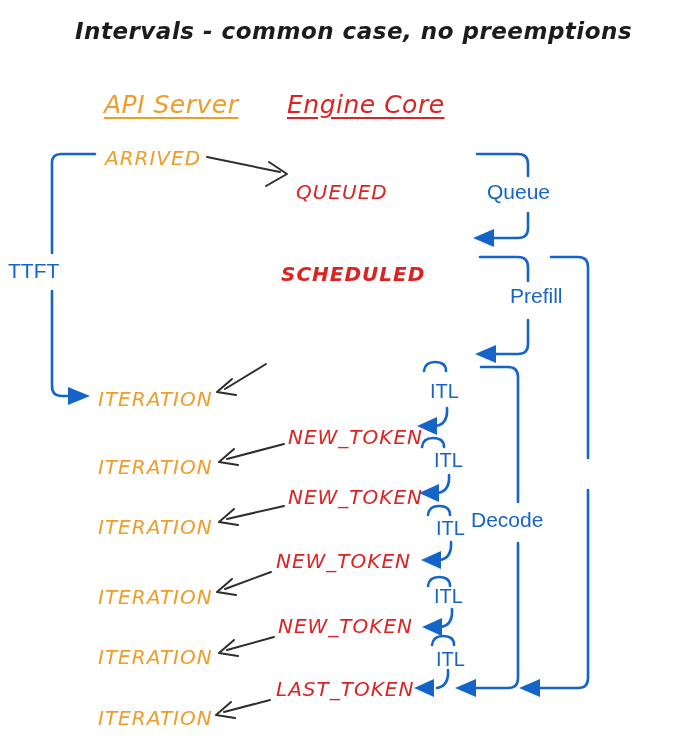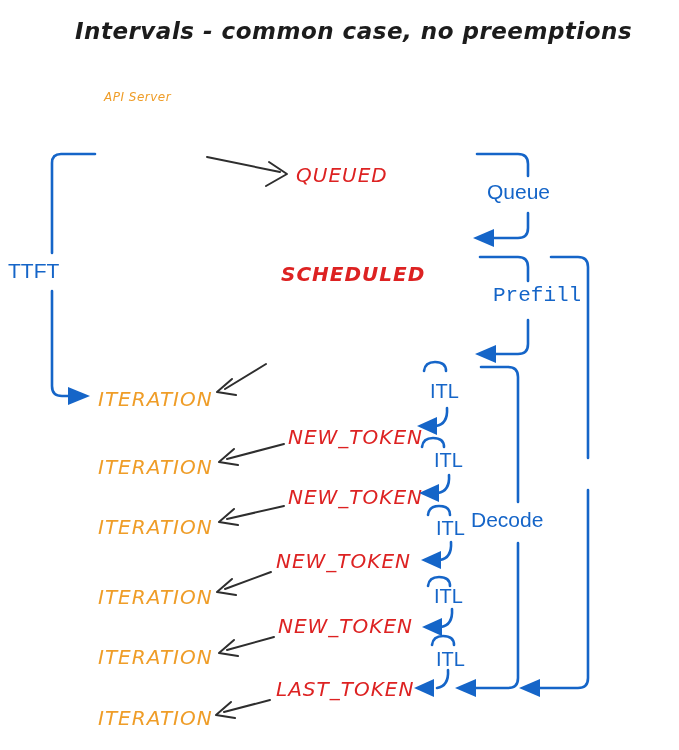--- a/index.html
+++ b/index.html
@@ -6,59 +6,61 @@
   .canvas {
     position:relative; width:679px; height:750px; background:#ffffff;
     font-family:"Liberation Sans", sans-serif; overflow:hidden;
   }
   
   .hand { font-family:"DejaVu Sans", sans-serif; font-style:italic; white-space:nowrap; }
   .title {
     position:absolute; left:75px; top:18px; width:490px; text-align:center;
     font-size:23px; font-weight:bold; color:#1c1c1c; letter-spacing:0.5px;
   }
-  .colhead { position:absolute; font-size:12px; text-underline-offset:4px; letter-spacing:0.5px; }
+  .colhead { position:absolute; font-size:25px; text-decoration:underline; text-underline-offset:4px; letter-spacing:0.5px; }
   .ev { position:absolute; font-size:20px; letter-spacing:1px; }
   .orange { color:var(--orange); }
   .red { color:var(--red); }
   
   .blue-label { position:absolute; color:var(--blue); font-size:21px; white-space:nowrap; }
   .itl { font-size:20px; }
   svg.overlay { position:absolute; left:0; top:0; width:679px; height:750px; }
   .stroke-blue { stroke:var(--blue); stroke-width:2.6; fill:none; stroke-linecap:round; stroke-linejoin:round; }
   .fill-blue { fill:var(--blue); stroke:none; }
   .stroke-ink { stroke:var(--ink); stroke-width:2; fill:none; stroke-linecap:round; stroke-linejoin:round; }
 </style>
 </head>
 <body>
 
 <div class="canvas">
 
   <div class="title hand">Intervals - common case, no preemptions</div>
 
   <div class="colhead hand orange" style="left:104px; top:90px;">API Server</div>
+  <div class="colhead hand red" style="left:287px; top:90px;">Engine Core</div>
 
+  <div class="ev hand orange" style="left:105px; top:146px;">ARRIVED</div>
   <div class="ev hand orange" style="left:98px; top:387px;">ITERATION</div>
   <div class="ev hand orange" style="left:98px; top:455px;">ITERATION</div>
   <div class="ev hand orange" style="left:98px; top:515px;">ITERATION</div>
   <div class="ev hand orange" style="left:98px; top:585px;">ITERATION</div>
   <div class="ev hand orange" style="left:98px; top:645px;">ITERATION</div>
   <div class="ev hand orange" style="left:98px; top:706px;">ITERATION</div>
 
-  <div class="ev hand red" style="left:296px; top:163px;">QUEUED</div>
+  <div class="ev hand red" style="left:296px; top:180px;">QUEUED</div>
   <div class="ev hand red" style="left:281px; top:262px;font-weight:bold;">SCHEDULED</div>
   <div class="ev hand red" style="left:288px; top:425px;">NEW_TOKEN</div>
   <div class="ev hand red" style="left:288px; top:485px;">NEW_TOKEN</div>
   <div class="ev hand red" style="left:276px; top:549px;">NEW_TOKEN</div>
   <div class="ev hand red" style="left:278px; top:614px;">NEW_TOKEN</div>
   <div class="ev hand red" style="left:276px; top:677px;">LAST_TOKEN</div>
 
   <div class="blue-label" style="left:8px; top:259px;">TTFT</div>
   <div class="blue-label" style="left:487px; top:180px;">Queue</div>
-  <div class="blue-label" style="left:493px; top:284px;font-family:Liberation Mono, monospace;">Prefill</div>
+  <div class="blue-label" style="left:510px; top:284px;">Prefill</div>
   <div class="blue-label" style="left:471px; top:508px;">Decode</div>
   <div class="blue-label itl" style="left:430px; top:380px;">ITL</div>
   <div class="blue-label itl" style="left:434px; top:449px;">ITL</div>
   <div class="blue-label itl" style="left:436px; top:517px;">ITL</div>
   <div class="blue-label itl" style="left:434px; top:585px;">ITL</div>
   <div class="blue-label itl" style="left:436px; top:648px;">ITL</div>
 
   <svg class="overlay" viewBox="0 0 679 750">
 
     <g>

